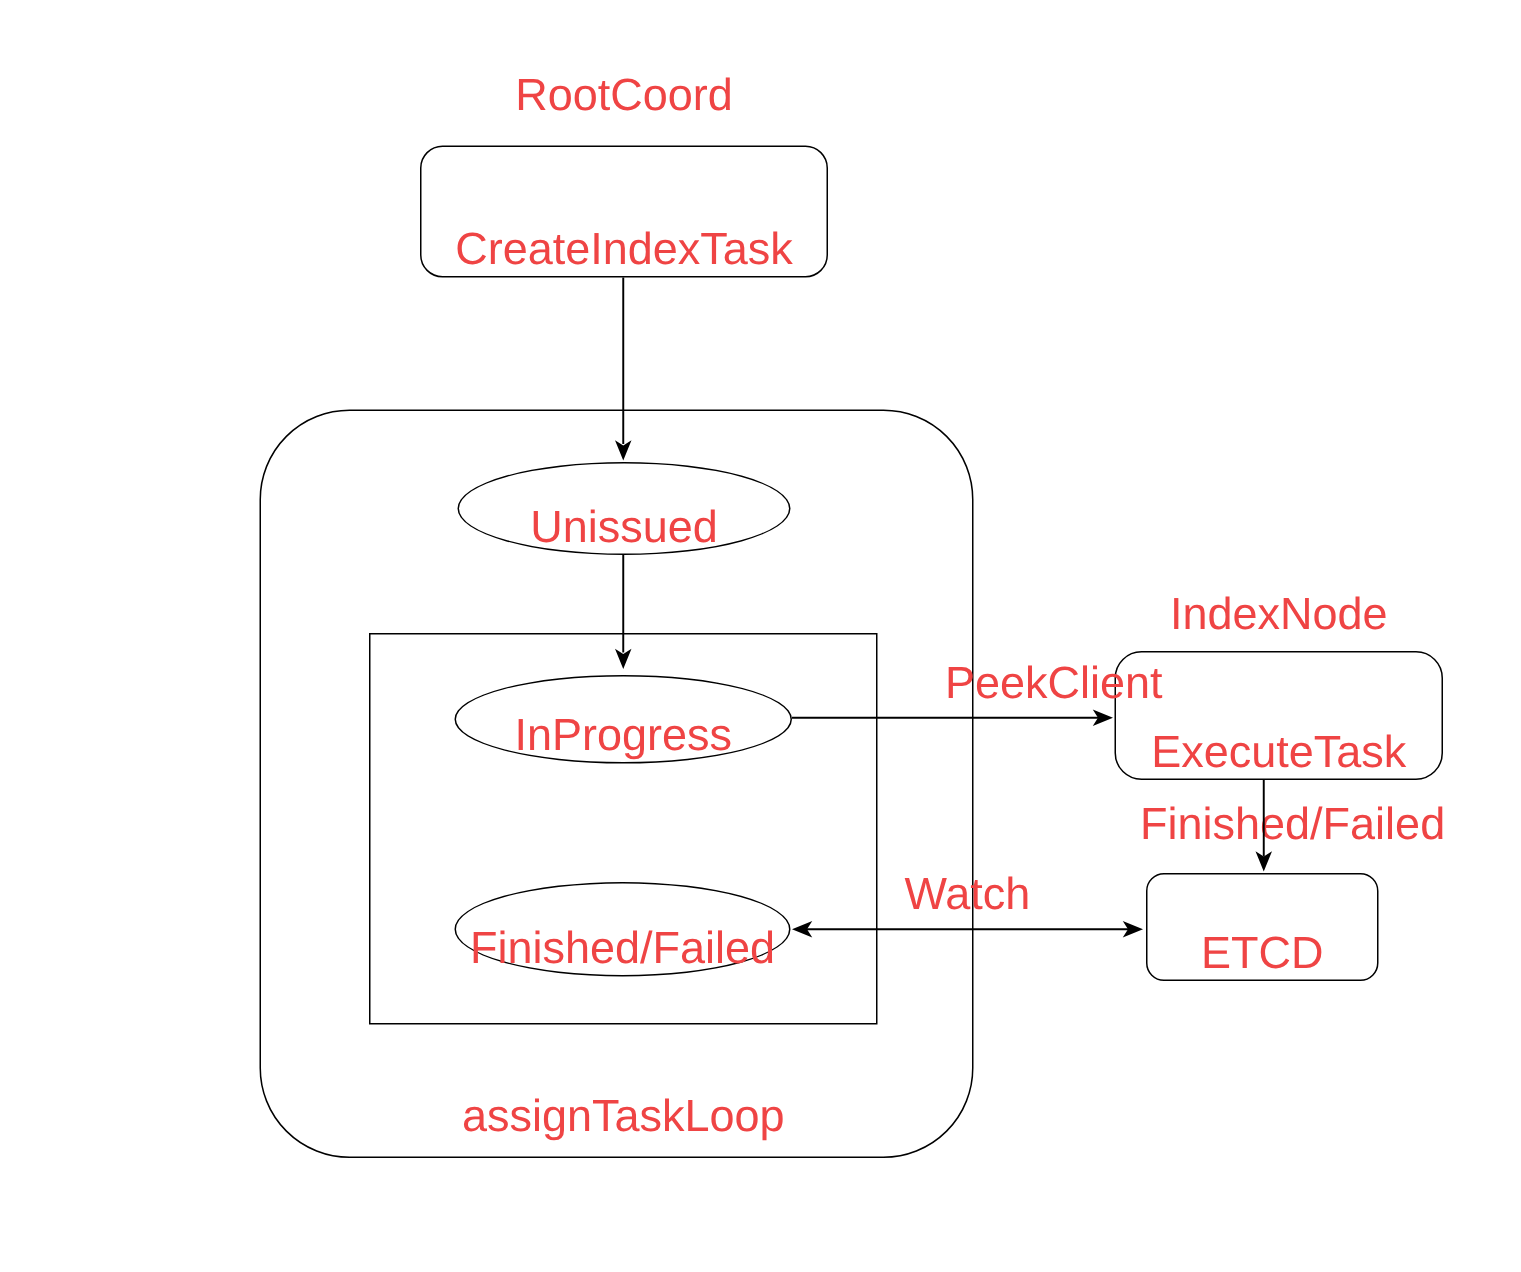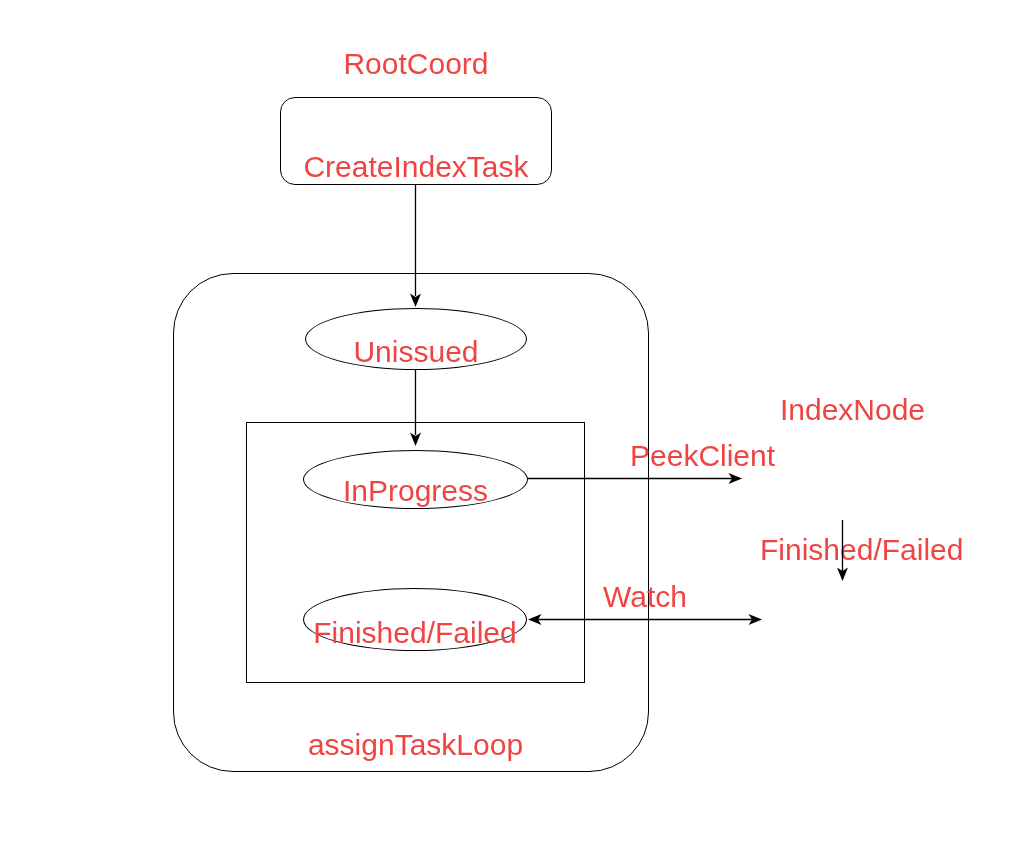--- a/index.html
+++ b/index.html
@@ -67,21 +67,27 @@
   <div class="node ellipse" style="left:305px; top:308px; width:222px; height:62px;">
     <span>Unissued</span>
   </div>
 
   <div class="node ellipse" style="left:303px; top:588px; width:224px; height:63px;">
     <span>Finished/Failed</span>
   </div>
 
   <div class="label centered" style="left:743px; top:395px; width:219px;">IndexNode</div>
 
+  <div class="node" style="left:743px; top:434px; width:219px; height:86px; border-radius:18px;">
+    <span>ExecuteTask</span>
+  </div>
 
+  <div class="node" style="left:764px; top:582px; width:155px; height:72px; border-radius:12px;">
+    <span>ETCD</span>
+  </div>
 
   <div class="label" style="left:584px; top:441px;margin-left:46px;">PeekClient</div>
 
   <div class="label" style="left:760px; top:535px;">Finished/Failed</div>
 
   <div class="label" style="left:603px; top:582px;text-align:center;">Watch</div>
 
   <svg class="edges-layer" width="1014" height="848" viewBox="0 0 1014 848">
     <g stroke="#000000" stroke-width="1.3" fill="none">
 

